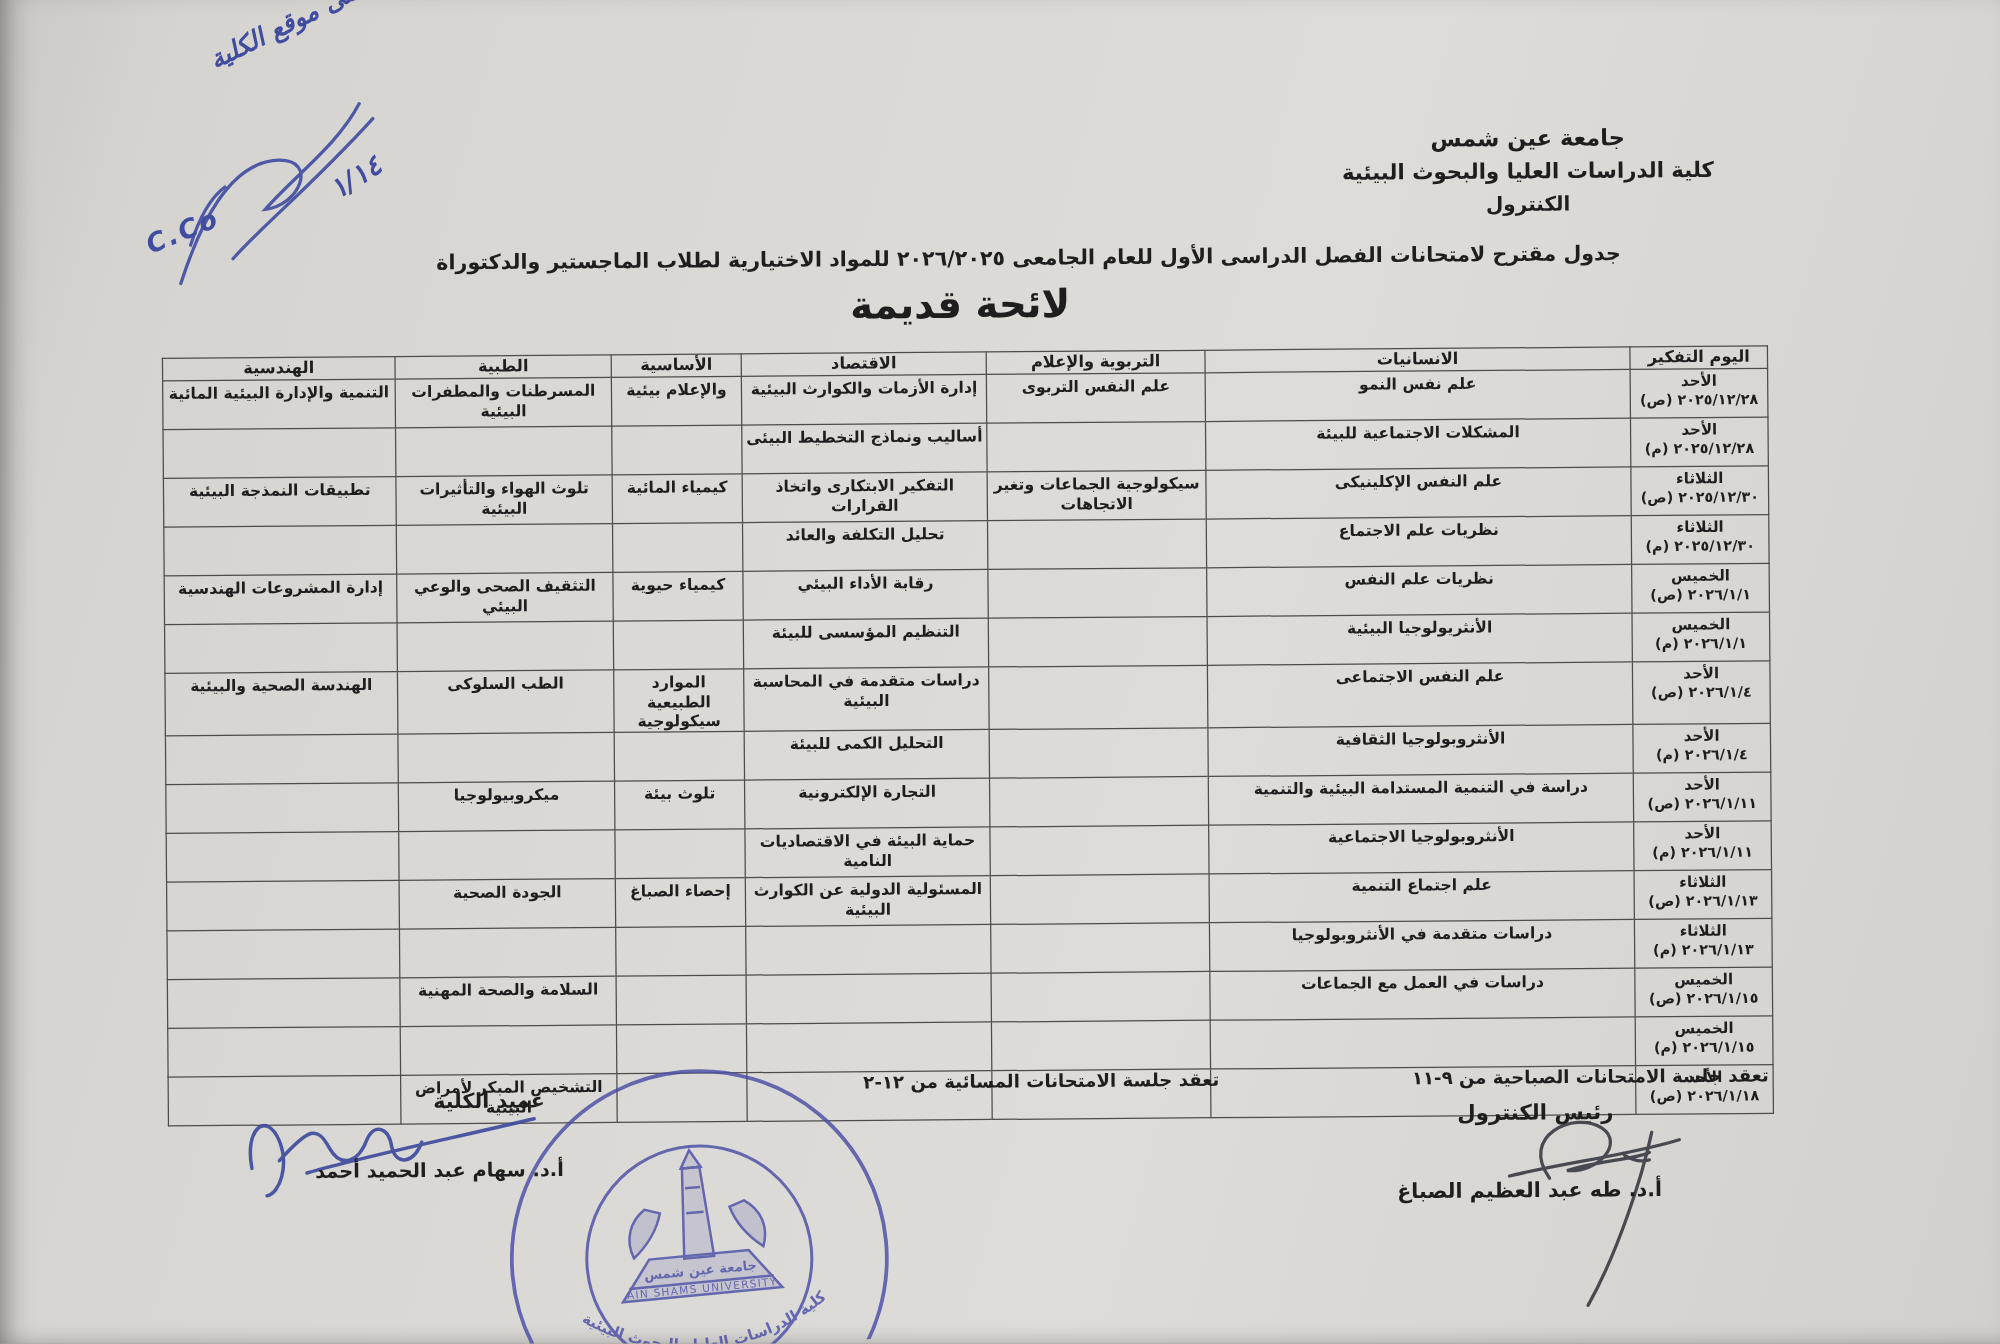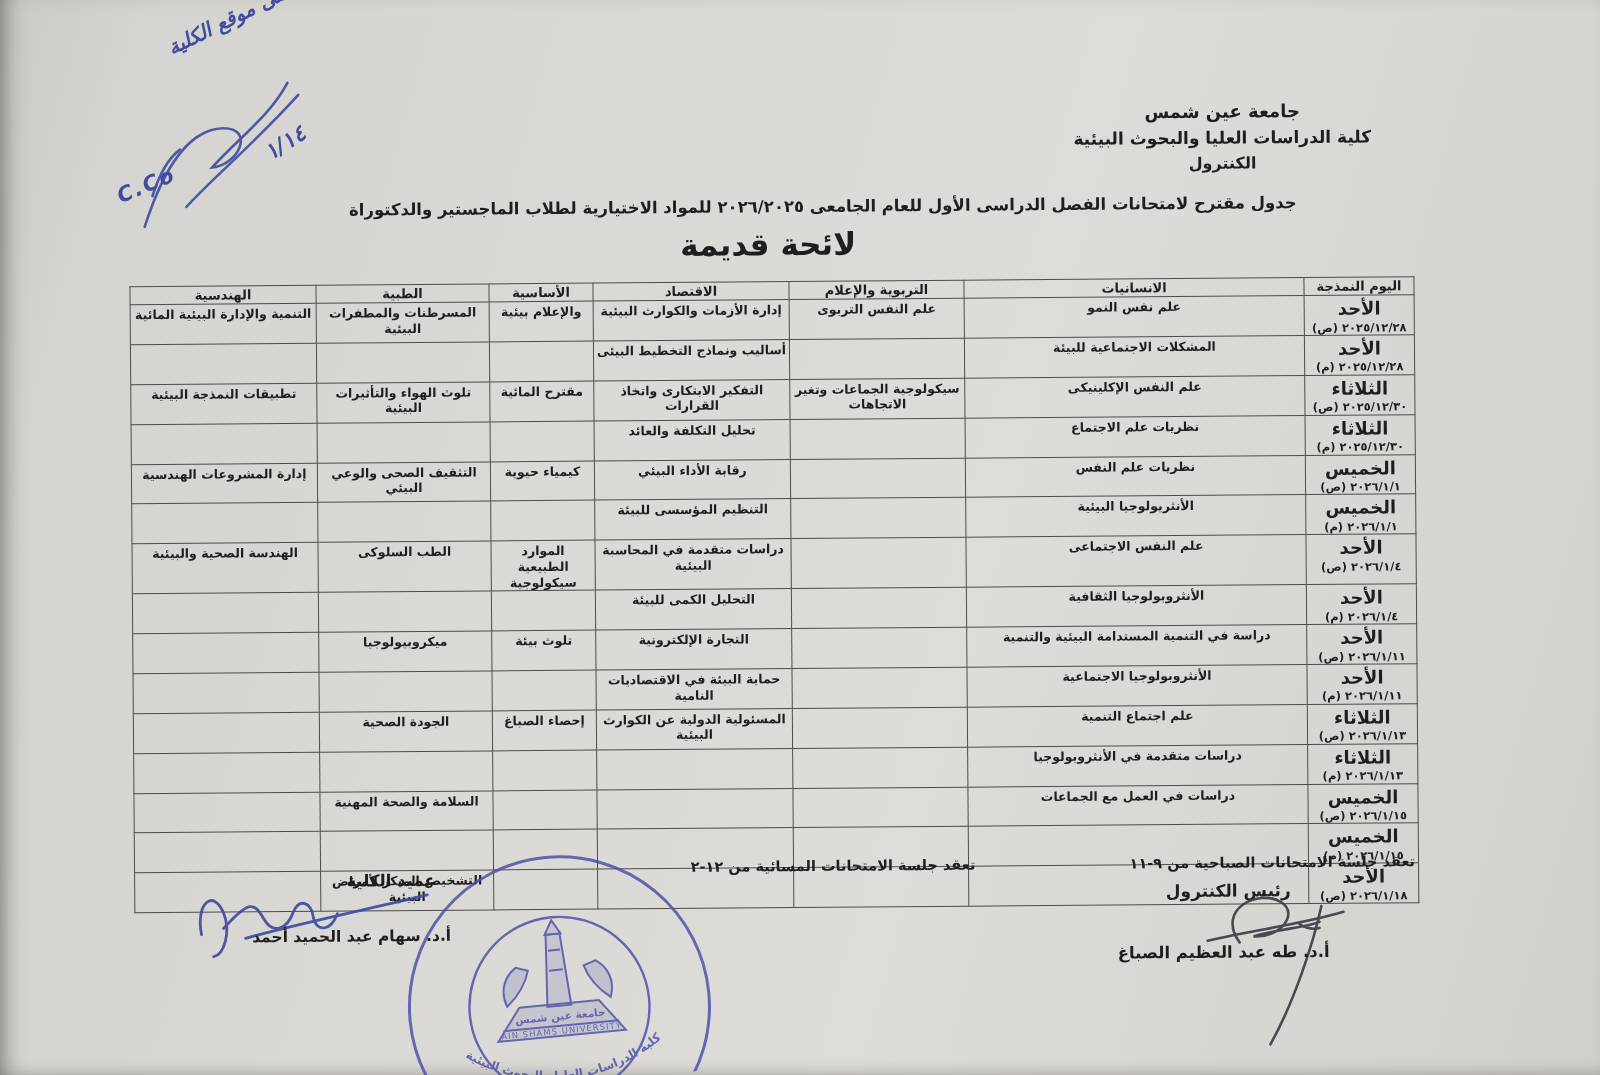--- a/index.html
+++ b/index.html
@@ -18,21 +18,21 @@
   .letterhead .l2{font-size:17px;margin-bottom:9px;}
   .letterhead .l3{font-size:16px;}
   .doc-title{left:290px;top:197px;width:1070px;text-align:center;font-weight:bold;font-size:16.5px;direction:rtl;}
   .doc-subtitle{left:570px;top:226px;width:400px;text-align:center;font-weight:bold;font-size:31px;letter-spacing:1px;}
   
   .exam-table-wrap{left:131px;top:281px;width:1284px;}
   table{border-collapse:collapse;direction:rtl;table-layout:fixed;width:1284px;background:transparent;}
   th,td{border:1px solid #4e4c49;}
   th{height:17px;font-size:13px;font-weight:bold;padding:0 2px;text-align:center;}
   td{height:36px;font-size:12.5px;font-weight:bold;text-align:center;vertical-align:top;padding:2px 3px 0 3px;line-height:1.25;}
-  td.date-cell div:nth-child(1){font-size:18px;}
+  td.date-cell div:nth-child(1){font-size:12px;}
   td.date-cell div:nth-child(2){font-size:11.5px;direction:rtl;}
   
   .note-morning{left:1040px;top:858px;width:372px;text-align:right;font-weight:bold;font-size:14.5px;direction:rtl;}
   .note-evening{left:635px;top:858px;width:390px;text-align:center;font-weight:bold;font-size:14.5px;direction:rtl;}
   .control-title{left:1130px;top:884px;width:190px;text-align:center;font-weight:bold;font-size:17px;}
   .control-name{left:1080px;top:946px;width:280px;text-align:center;font-weight:bold;font-size:16.5px;direction:rtl;}
   .dean-title{left:318px;top:868px;width:140px;text-align:center;font-weight:bold;font-size:16.5px;}
   .dean-name{left:228px;top:924px;width:240px;text-align:center;font-weight:bold;font-size:15.5px;direction:rtl;}
   
   .hand{color:#3f4c9f;font-style:italic;font-weight:bold;}
@@ -75,21 +75,21 @@
             <col style="width: 110px;">
             <col style="width: 340px;">
             <col style="width: 175px;">
             <col style="width: 196px;">
             <col style="width: 104px;">
             <col style="width: 173px;">
             <col style="width: 186px;">
           </colgroup>
           <thead>
             <tr>
-              <th>اليوم النمذجة</th>
+              <th>اليوم التفكير</th>
               <th>الانسانيات</th>
               <th>التربوية والإعلام</th>
               <th>الاقتصاد</th>
               <th>الأساسية</th>
               <th>الطبية</th>
               <th>الهندسية</th>
             </tr>
           </thead>
           <tbody>
             <tr>
@@ -117,21 +117,21 @@
               <td>&nbsp;</td>
             </tr>
             <tr>
               <td class="date-cell">
                 <div>الثلاثاء</div>
                 <div>٢٠٢٥/١٢/٣٠ (ص)</div>
               </td>
               <td>علم النفس الإكلينيكى</td>
               <td>سيكولوجية الجماعات وتغير الاتجاهات</td>
               <td>التفكير الابتكارى واتخاذ القرارات</td>
-              <td>مقترح المائية</td>
+              <td>كيمياء المائية</td>
               <td>تلوث الهواء والتأثيرات البيئية</td>
               <td>تطبيقات النمذجة البيئية</td>
             </tr>
             <tr>
               <td class="date-cell">
                 <div>الثلاثاء</div>
                 <div>٢٠٢٥/١٢/٣٠ (م)</div>
               </td>
               <td>نظريات علم الاجتماع</td>
               <td>&nbsp;</td>

